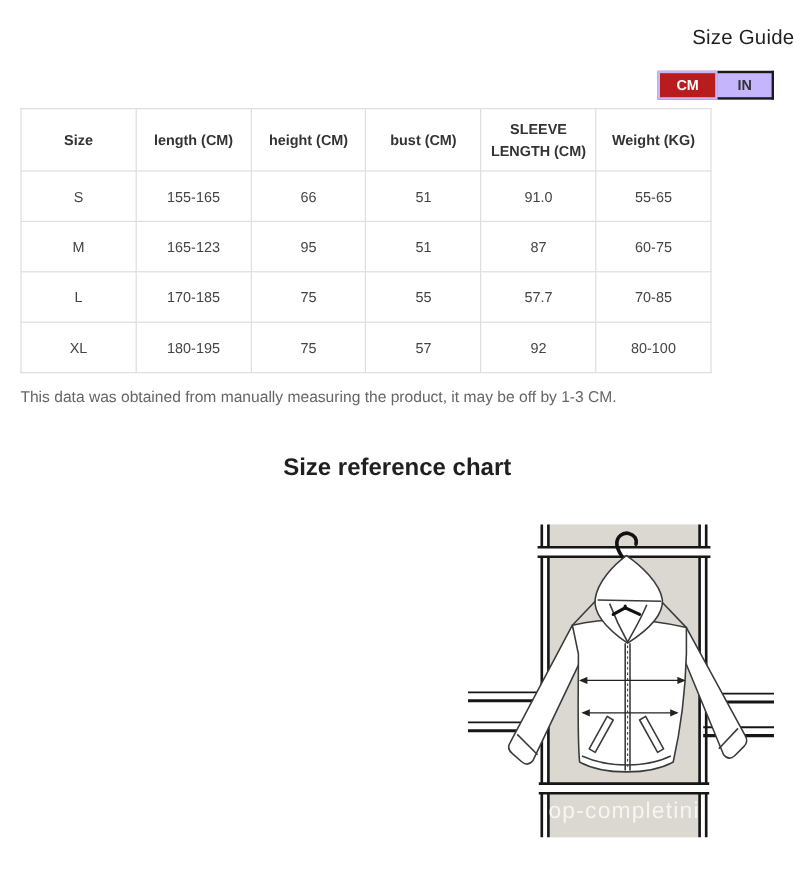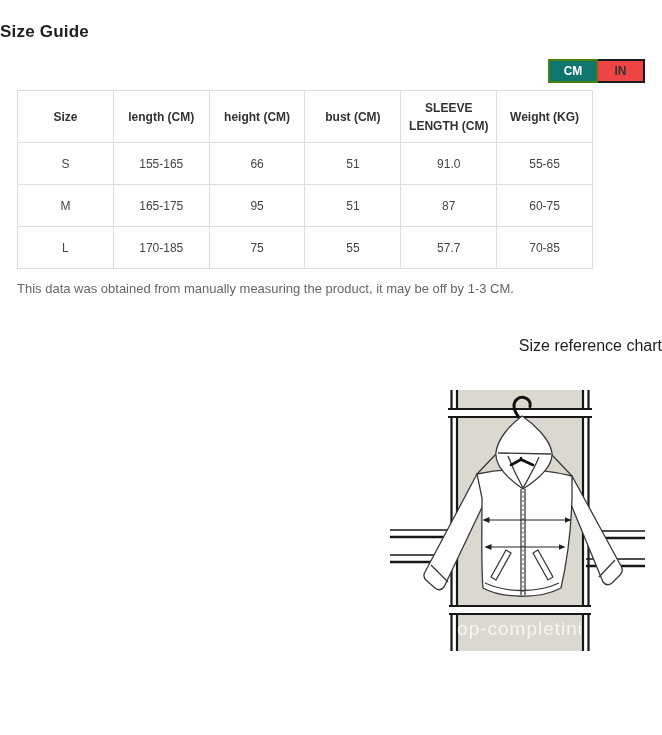--- a/index.html
+++ b/index.html
@@ -3,54 +3,54 @@
 <meta charset="utf-8">
 <style>
   * { box-sizing: border-box; margin: 0; padding: 0; }
   html,body { background:#ffffff; }
   body {
     width: 662px; height: 735px;
     font-family: "Liberation Sans", "DejaVu Sans", sans-serif;
     color:#333; overflow:hidden; position:relative;
   }
   .page-title {
-    margin-top: 22px; text-align: left;
-    font-size: 17px; font-weight: bold; color:#1f1f1f;
+    margin-top: 22px; text-align: right;
+    font-size: 17px; font-weight: normal; color:#1f1f1f;
     letter-spacing: .2px;
   }
   .toggle-row {
     display:flex; justify-content:flex-end;
     margin: 17px 17px 7px 0;
   }
   .unit-btn {
     width: 50px; height: 24px;
     display:flex; align-items:center; justify-content:center;
     font-size: 12px; font-weight: bold; cursor:pointer;
     font-family: "Liberation Sans", sans-serif;
   }
-  .unit-btn.active { background:#0f766e; color:#ffffff; border:2px solid #4d7c0f; }
-  .unit-btn.inactive { background:#ef4444; color:#333333; border:2px solid #1b1b1b; border-left:none; width:47px; }
+  .unit-btn.active { background:#b91c1c; color:#ffffff; border:2px solid #c4b5fd; }
+  .unit-btn.inactive { background:#c4b5fd; color:#333333; border:2px solid #1b1b1b; border-left:none; width:47px; }
   table.size-table {
     width: 576px; margin: 0 17px;
     border-collapse: collapse; table-layout: fixed;
   }
   table.size-table th, table.size-table td {
     border: 1px solid #dedede; text-align:center; vertical-align:middle;
     font-size: 12px;
   }
   table.size-table th {
     font-weight: bold; color:#333; height: 52px; padding: 4px 6px; line-height: 1.5;
   }
   table.size-table td { color:#444; height: 42px; font-weight: normal; }
   .table-note {
     margin: 12px 17px 0; font-size: 13px; color:#666;
   }
   .section-title {
-    margin-top: 41px; text-align:right;
-    font-size: 16px; font-weight: normal; color:#1f1f1f;
+    margin-top: 41px; text-align:center;
+    font-size: 20px; font-weight: bold; color:#1f1f1f;
   }
   .illustration-wrap {
     margin-top: 21px; display:flex; justify-content:flex-end;
   }
   svg text.watermark {
     font-family: "Liberation Sans", sans-serif;
     font-size: 19px; letter-spacing: 1px;
     fill: rgba(255,255,255,0.75);
   }
 </style>
@@ -79,33 +79,41 @@
       <tr>
         <td>S</td>
         <td>155-165</td>
         <td>66</td>
         <td>51</td>
         <td>91.0</td>
         <td>55-65</td>
       </tr>
       <tr>
         <td>M</td>
-        <td>165-175</td>
+        <td>165-123</td>
         <td>95</td>
         <td>51</td>
         <td>87</td>
         <td>60-75</td>
       </tr>
       <tr>
         <td>L</td>
         <td>170-185</td>
         <td>75</td>
         <td>55</td>
         <td>57.7</td>
         <td>70-85</td>
+      </tr>
+      <tr>
+        <td>XL</td>
+        <td>180-195</td>
+        <td>75</td>
+        <td>57</td>
+        <td>92</td>
+        <td>80-100</td>
       </tr>
     </tbody>
 </table>
 
 <div class="table-note">This data was obtained from manually measuring the product, it may be off by 1-3 CM.</div>
 
 <div class="section-title">Size reference chart</div>
 
 <div class="illustration-wrap">
   <svg width="287" height="275" viewBox="0 0 287 275">

